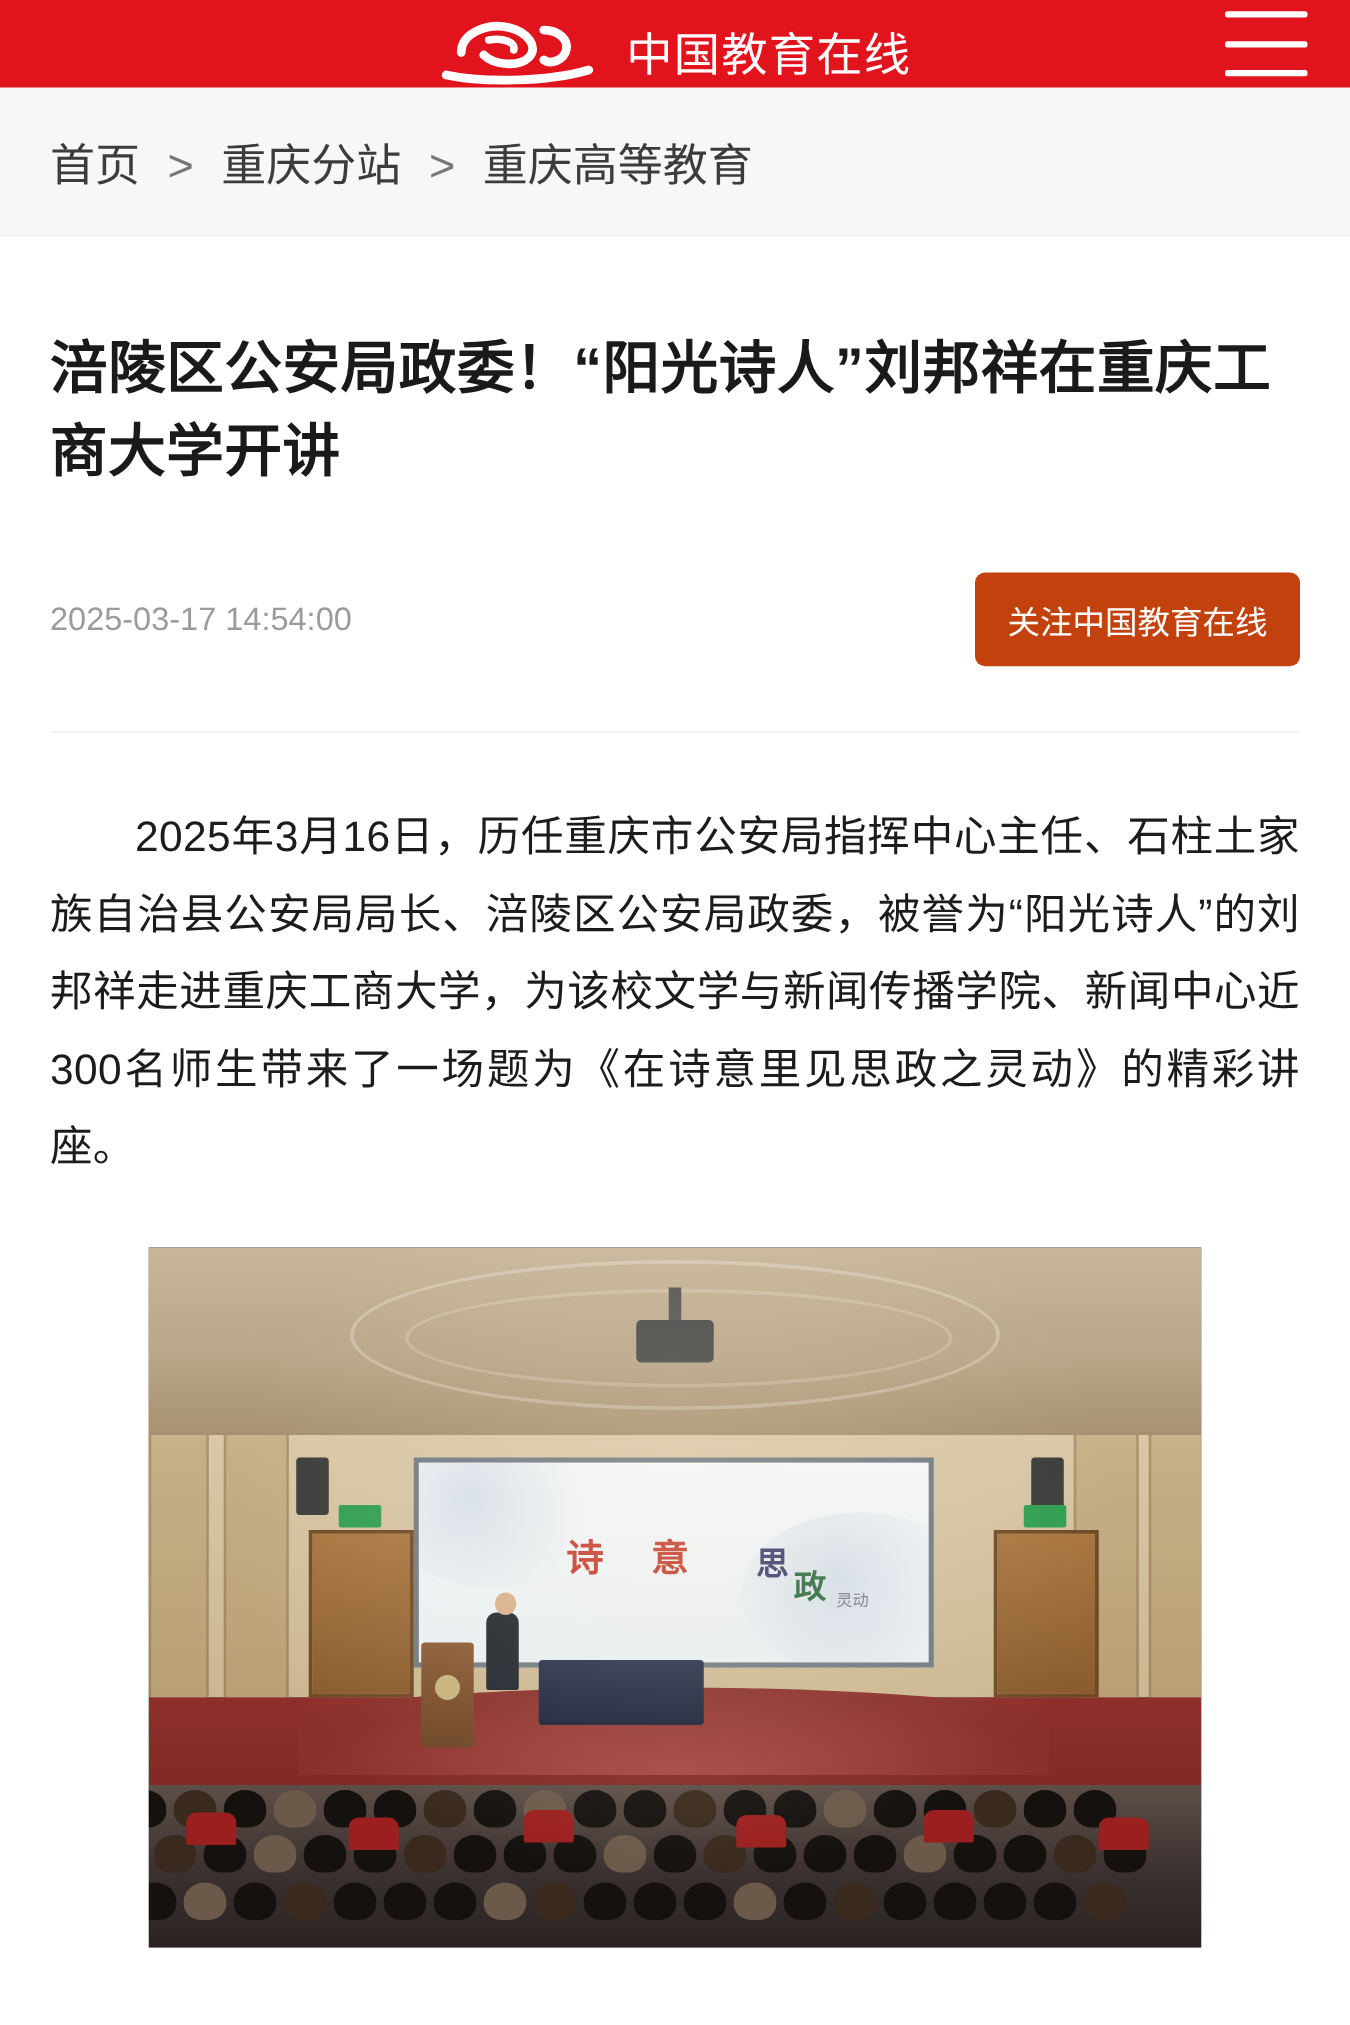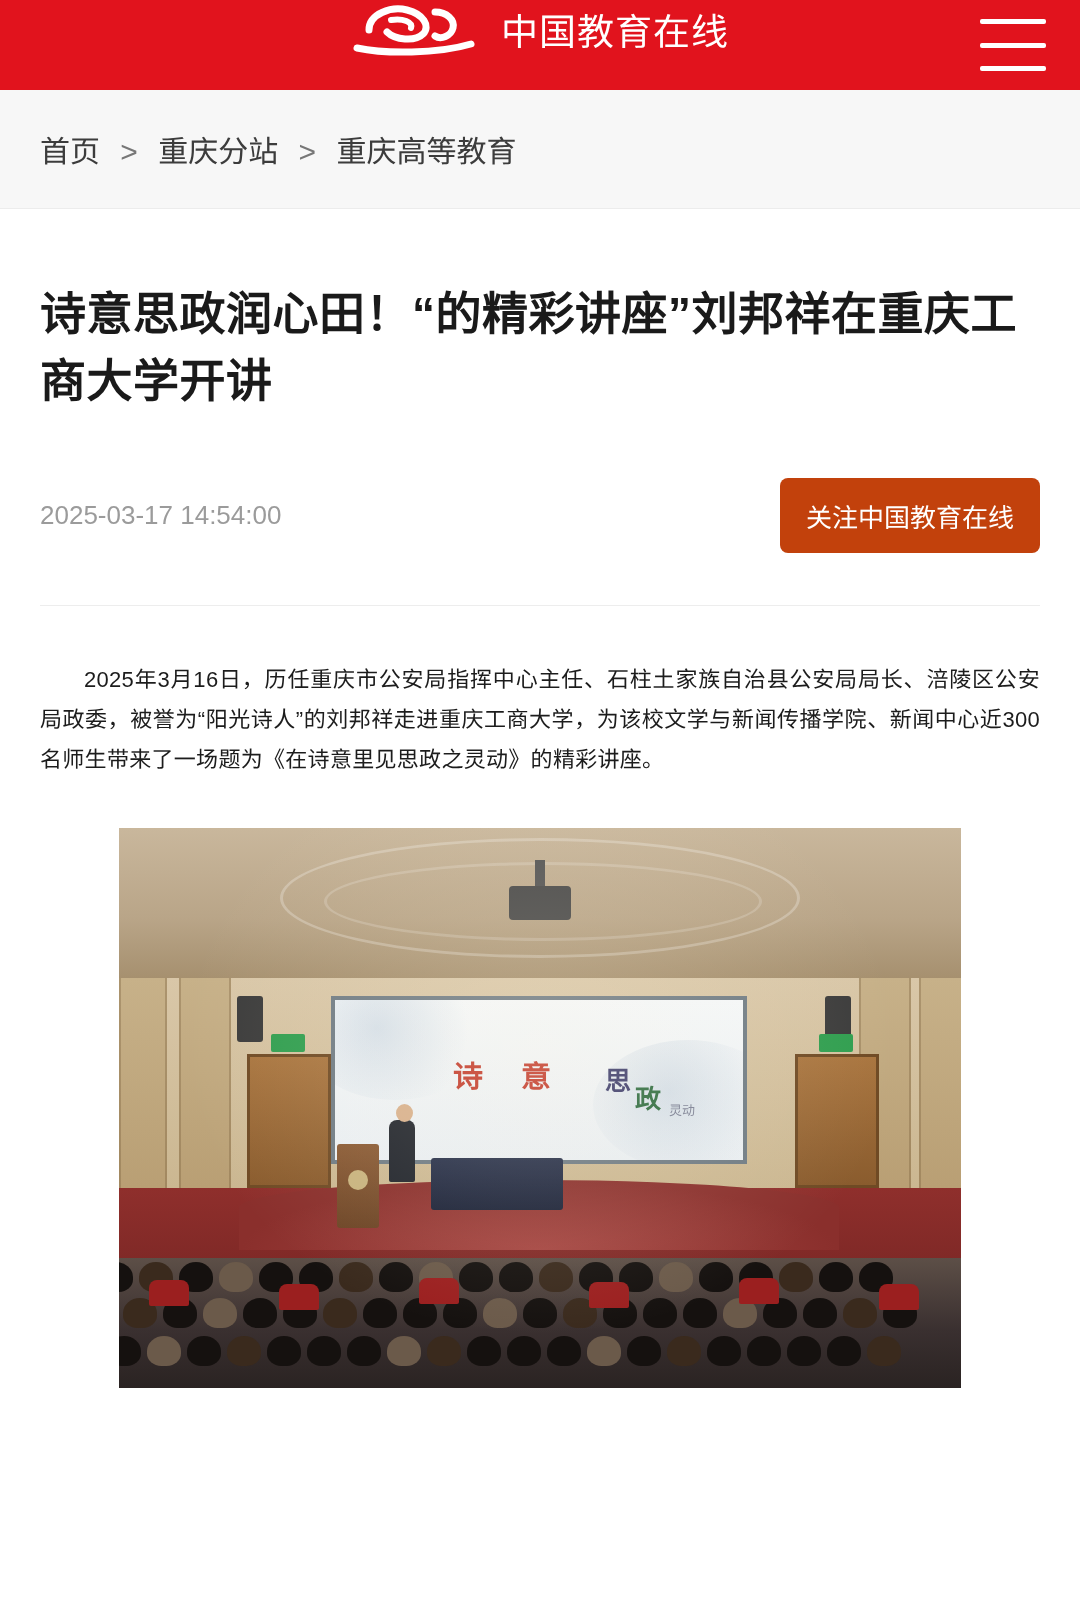--- a/index.html
+++ b/index.html
@@ -7,24 +7,24 @@
     width: 1080px;
     height: 1620px;
     background: #ffffff;
     font-family: "Liberation Sans", "DejaVu Sans", sans-serif;
     overflow: hidden;
   }
 
   
   .header {
     position: relative;
-    height: 90px;
+    height: 70px;
     background: #e1131d;
     display: flex;
-    align-items: flex-start;
+    align-items: flex-end;
     justify-content: center;
     font-family: Liberation Serif, serif;
   }
   .brand {
     display: flex;
     align-items: center;
     gap: 22px;
   }
   .logo-svg { display: block; }
   .brand-name {
@@ -58,21 +58,21 @@
   
   .breadcrumb {
     height: 119px;
     background: #f7f7f7;
     display: flex;
     align-items: center;
     padding: 0 40px;
     border-bottom: 1px solid #ececec;
   }
   .breadcrumb-inner {
-    font-size: 30px;
+    font-size: 36px;
     color: #4a4a4a;
     white-space: nowrap;
   }
   .breadcrumb-inner .sep {
     margin: 0 12px;
     color: #777;
   }
   .crumb { color: #3c3c3c; }
 
   
@@ -110,21 +110,21 @@
     font-size: 26px;
     border: none;
     border-radius: 8px;
     padding: 19px 26px;
     cursor: pointer;
     font-family: inherit;
     white-space: nowrap;
   }
 
   .body-text {
-    font-size: 22px;
+    font-size: 34px;
     line-height: 1.82;
     color: #1c1c1c;
     margin-top: 54px;
     text-align: justify;
     text-indent: 2em;
     letter-spacing: 0.3px;
   }
 
   
   .figure {
@@ -286,21 +286,21 @@
   <div class="breadcrumb-inner">
     <span class="crumb">首页</span>
     <span class="sep">&gt;</span>
     <span class="crumb">重庆分站</span>
     <span class="sep">&gt;</span>
     <span class="crumb">重庆高等教育</span>
   </div>
 </nav>
 
 <main class="article">
-  <h1 class="title">诗意思政润心田！“的精彩讲座”刘邦祥在重庆工商大学开讲</h1>
+  <h1 class="title">涪陵区公安局政委！“阳光诗人”刘邦祥在重庆工商大学开讲</h1>
 
   <div class="meta-row">
     <span class="meta-time">2025-03-17 14:54:00</span>
     <button class="follow-button">关注中国教育在线</button>
   </div>
 
   <p class="body-text">2025年3月16日，历任重庆市公安局指挥中心主任、石柱土家族自治县公安局局长、涪陵区公安局政委，被誉为“阳光诗人”的刘邦祥走进重庆工商大学，为该校文学与新闻传播学院、新闻中心近300名师生带来了一场题为《在诗意里见思政之灵动》的精彩讲座。</p>
 
   <figure class="figure" aria-label="讲座现场：主讲人在报告厅讲台前演讲，台下坐满师生">
     <div class="hall-ceiling"></div>

